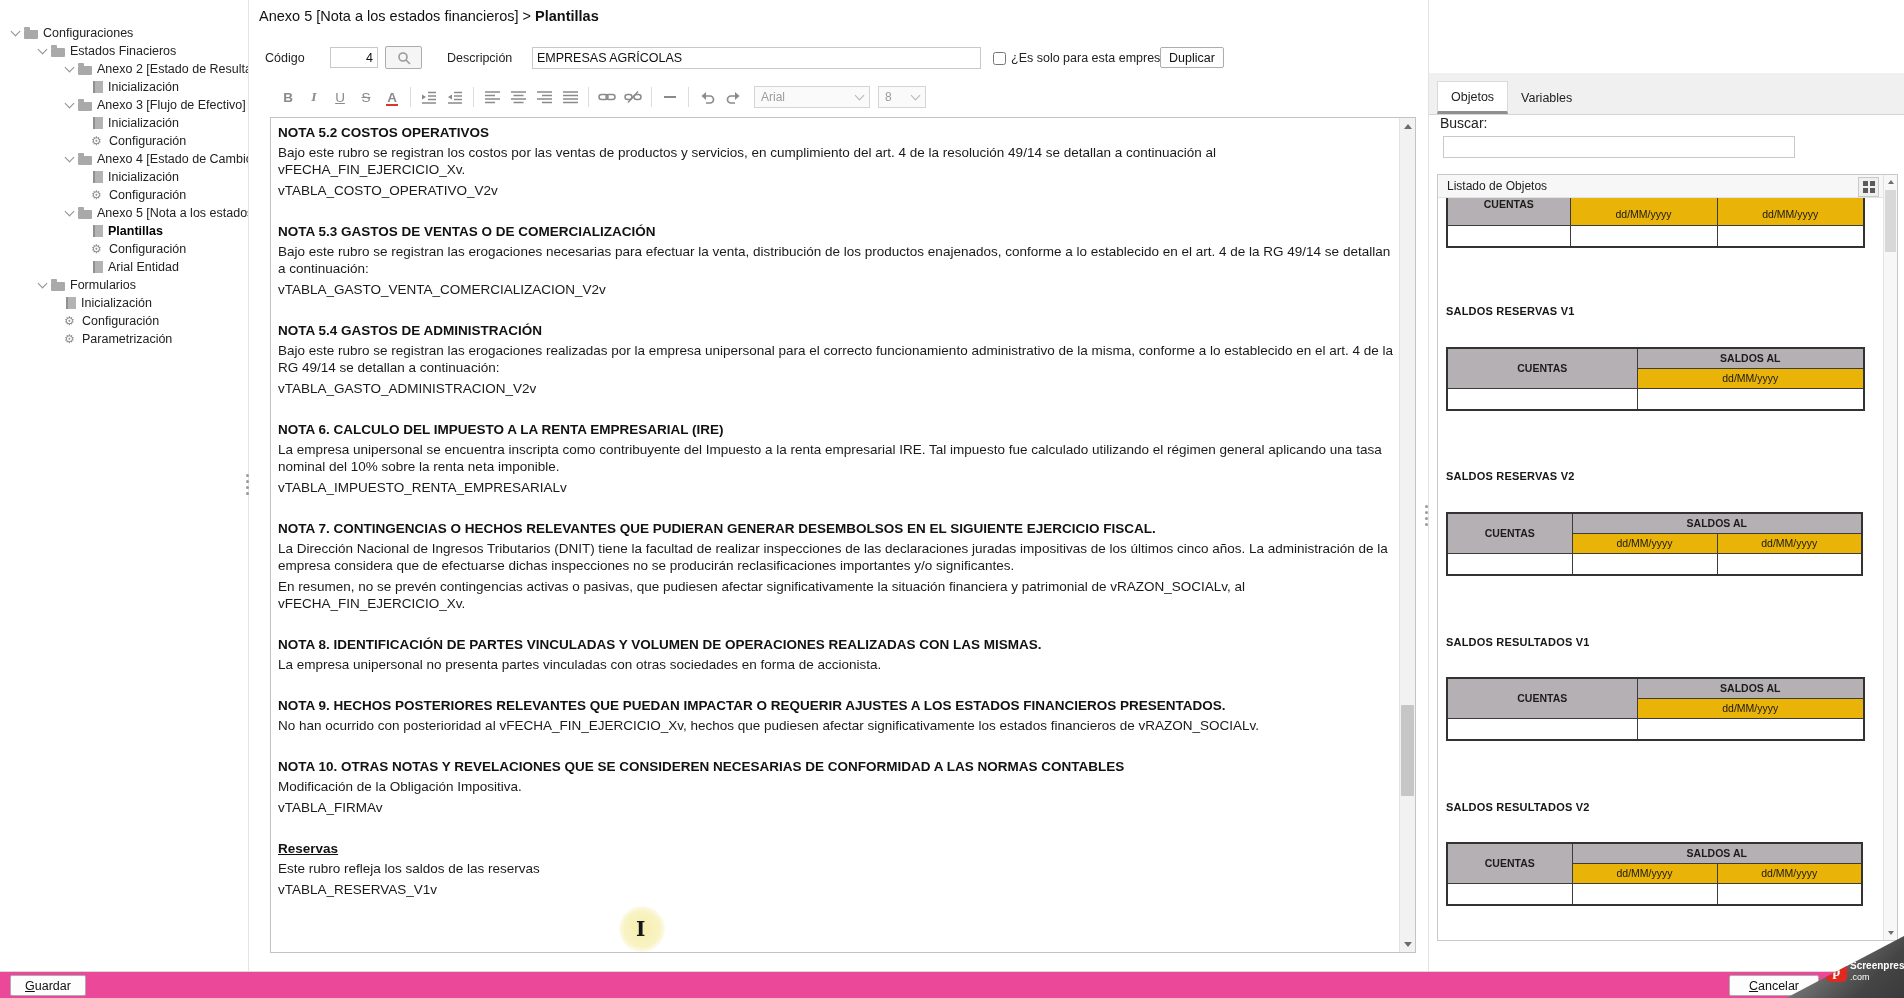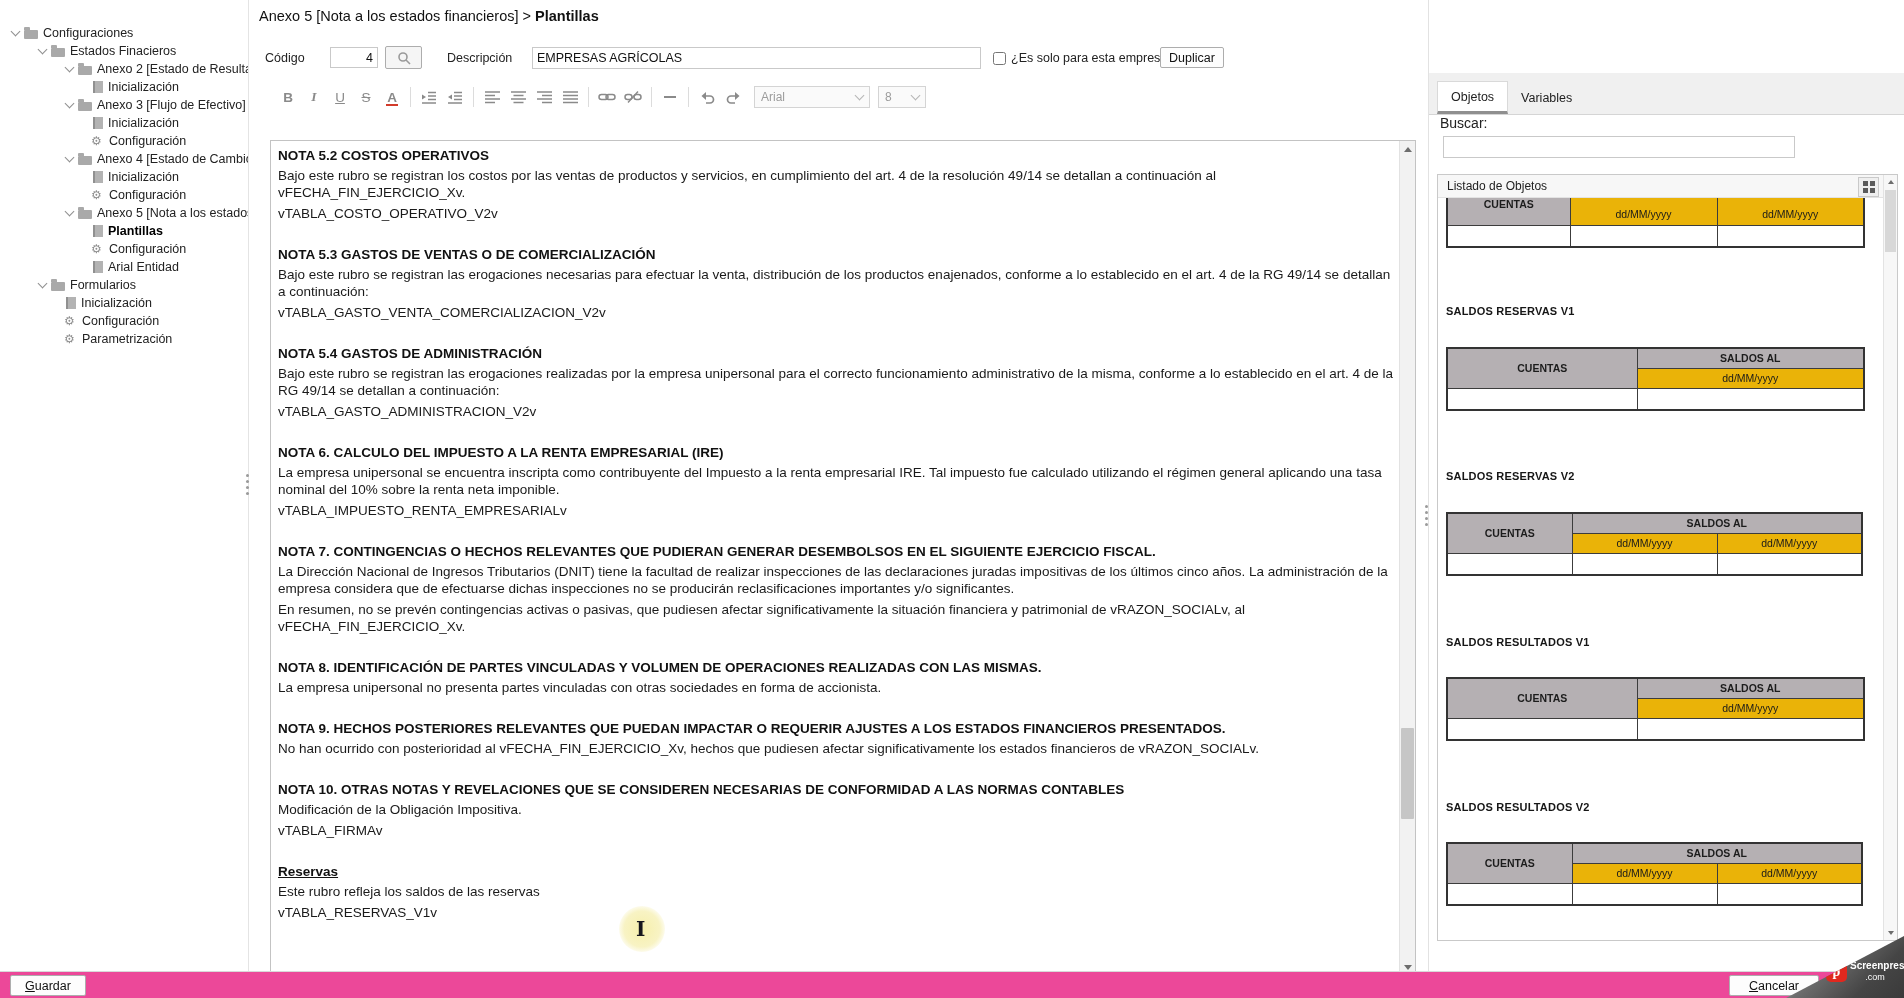--- a/index.html
+++ b/index.html
@@ -40,21 +40,21 @@
   .tbtn.ltr.it { font-style:italic; font-family:"Liberation Serif",serif; }
   .tbtn.ltr.un { text-decoration:underline; font-weight:normal; }
   .tbtn.ltr.st { text-decoration:line-through; font-weight:normal; }
   .fontcolor { position:relative; font-weight:bold; }
   .fontcolor i { position:absolute; left:7px; bottom:3px; width:12px; height:2.5px; background:#d23b2b; }
   .tsep { width:1px; height:20px; background:#dcdcdc; margin:0 5px; }
   .tb-select { height:22px; border:1px solid #d4d4d4; background:#fafafa; color:#9c9c9c; font-size:12px; display:flex; align-items:center; justify-content:space-between; padding:0 6px; margin-left:8px; }
   .sel-chev { width:7px; height:7px; border-right:1.4px solid #b5b5b5; border-bottom:1.4px solid #b5b5b5; transform:rotate(45deg); margin-top:-3px; }
   .hrline { width:12px; height:2px; background:#8a8a8a; }
   
-  .editor { position:absolute; left:20px; top:117px; width:1146px; height:836px; border:1px solid #c3c3c3; background:#fff; overflow:hidden;margin-top:23px; }
+  .editor { position:absolute; left:20px; top:117px; width:1146px; height:836px; border:1px solid #c3c3c3; background:#fff; overflow:hidden; }
   .ed-content { position:absolute; left:0; top:0; right:16px; bottom:0; padding:6px 4px 0 7px; font-size:13.5px; line-height:17px; overflow:hidden; }
   .ed-section { margin-bottom:24px; }
   .ed-section h3 { font-size:13.5px; font-weight:bold; margin:0 0 3px 0; color:#111; }
   .ed-section h3.uline { text-decoration:underline; }
   .ed-section p { margin:0 0 4px 0; }
   .vscroll { position:absolute; right:0; top:0; width:16px; height:100%; background:#f2f2f2; border-left:1px solid #e2e2e2; }
   .sc-arrow { position:absolute; left:0; width:16px; height:16px; display:flex; align-items:center; justify-content:center; }
   .tri-up { width:0; height:0; border-left:4px solid transparent; border-right:4px solid transparent; border-bottom:5px solid #6d6d6d; }
   .tri-down { width:0; height:0; border-left:4px solid transparent; border-right:4px solid transparent; border-top:5px solid #6d6d6d; }
   .sc-thumb { position:absolute; left:1px; width:13px; background:#c6c6c6; border-radius:1px; }
@@ -85,21 +85,21 @@
   .obj-table td.sub { background:#eab308; font-weight:normal; }
   .obj-table tr.empty td { height:22px; background:#fff; }
   
   .footer { position:absolute; left:0; top:971px; width:1904px; height:27px; background:#ec4899; border-top:1px solid #d9d9d9; }
   .btn-guardar { position:absolute; left:10px; top:3px; width:76px; height:21px; }
   .btn-cancelar { position:absolute; left:1729px; top:3px; width:90px; height:21px; }
   .wm { position:absolute; right:0; bottom:0; width:118px; height:62px; clip-path:polygon(100% 0, 0 100%, 100% 100%);
     background:linear-gradient(135deg,#f4f4f4 0%,#cdcdcd 10%,#6e6e6e 38%,#454545 72%,#3a3a3a 100%); z-index:6; }
   .wm-logo { position:absolute; left:40px; top:25px; width:21px; height:21px; background:#e0281e; border-radius:5px; color:#fff; font-weight:bold; font-size:14px; display:flex; align-items:center; justify-content:center; font-family:"Liberation Serif",serif; }
   .wm-t1 { position:absolute; left:64px; top:24px; width:52px; color:#fff; font-size:10px; font-weight:bold; }
-  .wm-t2 { position:absolute; left:64px; top:36px; width:50px; color:#fff; font-size:9px; text-align:center; }
+  .wm-t2 { position:absolute; left:64px; top:36px; width:50px; color:#fff; font-size:9px; text-align:left; }
   svg { display:block; }
 </style>
 </head>
 <body>
 
 <aside class="sidebar">
   <div class="trow pl0">
       <span class="chev"></span>
       <span class="ico-folder"></span>
       <span class="tlabel">Configuraciones</span>

